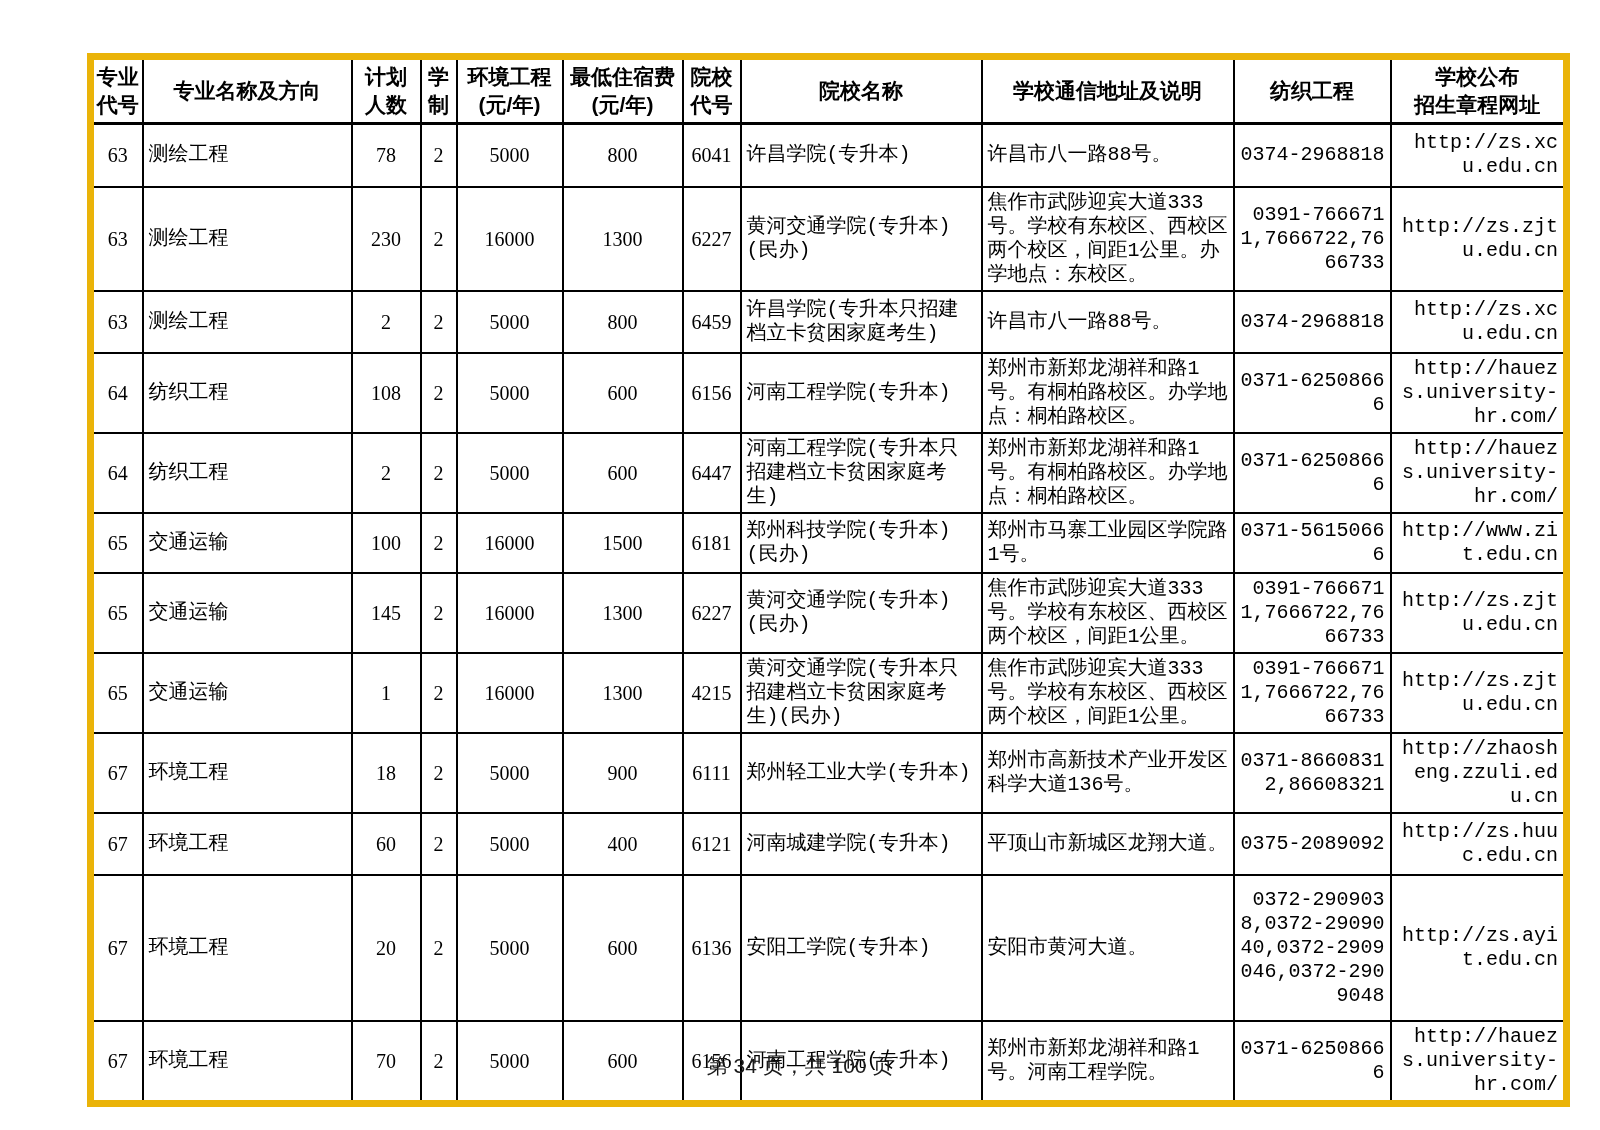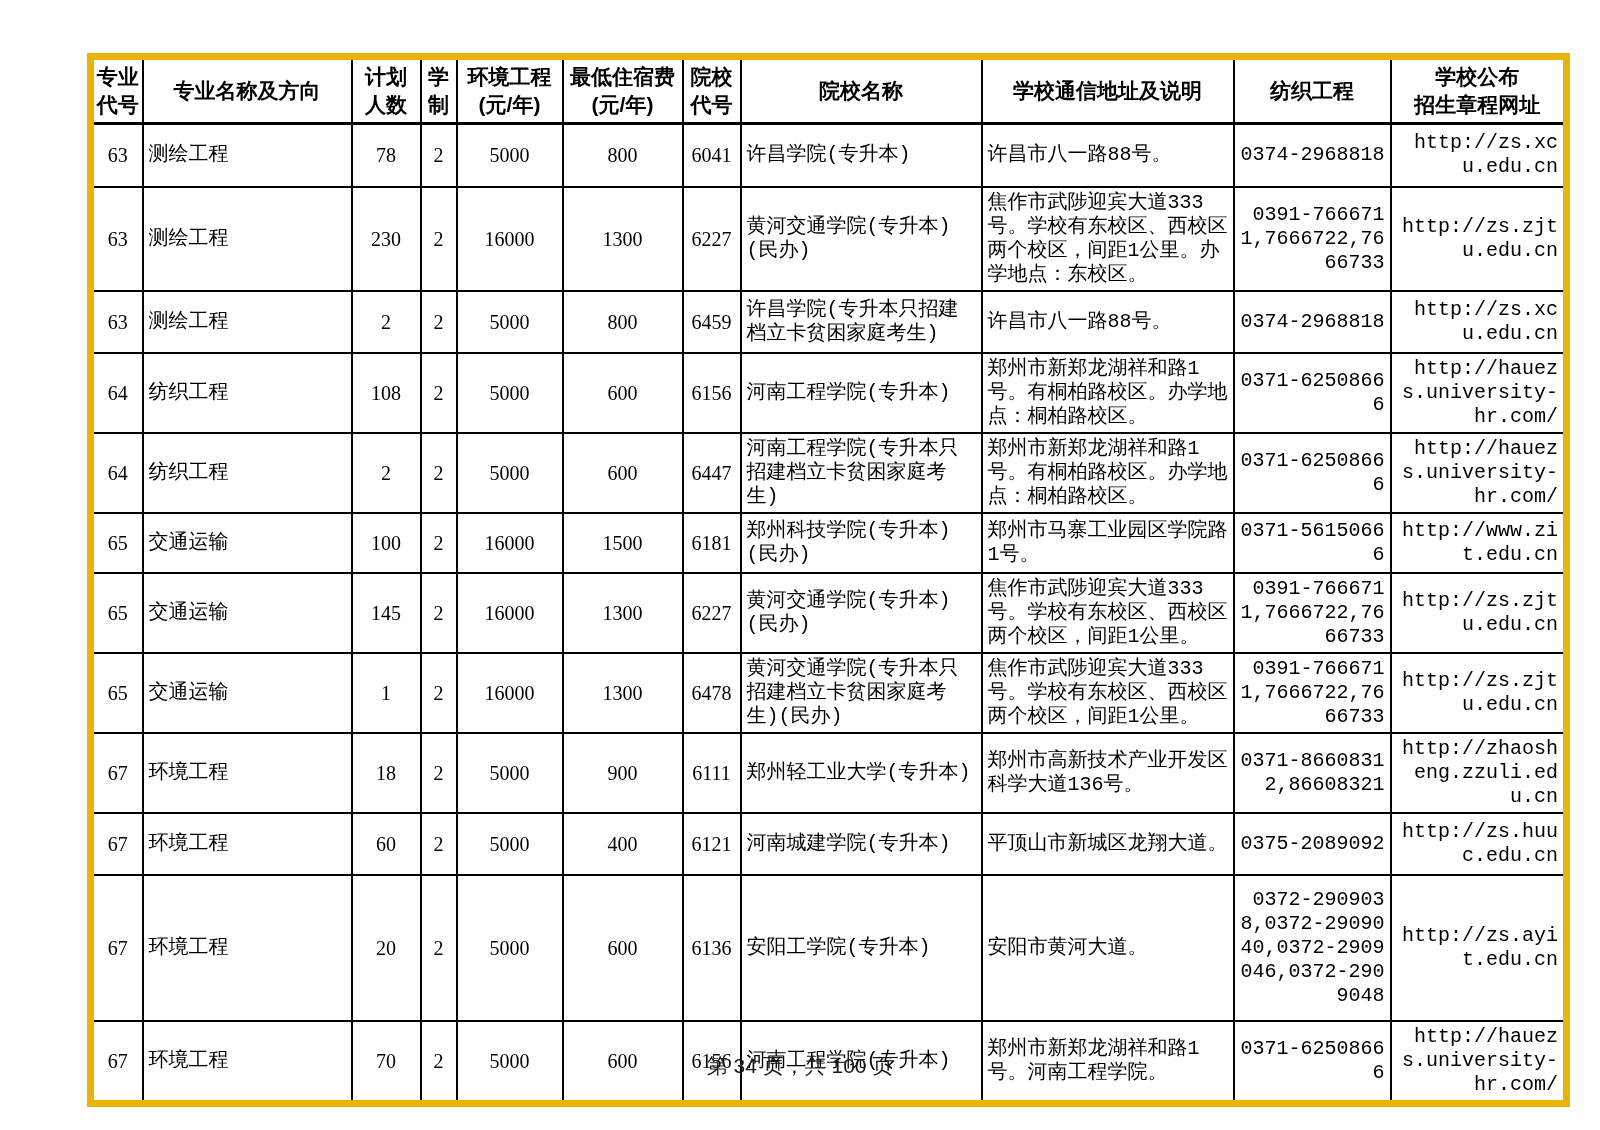--- a/index.html
+++ b/index.html
@@ -189,21 +189,21 @@
           <td class="l ba">0391-7666711,7666722,7666733</td>
           <td class="l ba">http://zs.zjtu.edu.cn</td>
         </tr>
         <tr style="height: 73px;">
           <td class="c">65</td>
           <td class="l">交通运输</td>
           <td class="c">1</td>
           <td class="c">2</td>
           <td class="c">16000</td>
           <td class="c">1300</td>
-          <td class="c">6478</td>
+          <td class="c">4215</td>
           <td class="l">黄河交通学院(专升本只招建档立卡贫困家庭考生)(民办)</td>
           <td class="l">焦作市武陟迎宾大道333号。学校有东校区、西校区两个校区，间距1公里。</td>
           <td class="l ba">0391-7666711,7666722,7666733</td>
           <td class="l ba">http://zs.zjtu.edu.cn</td>
         </tr>
         <tr style="height: 70px;">
           <td class="c">67</td>
           <td class="l">环境工程</td>
           <td class="c">18</td>
           <td class="c">2</td>

